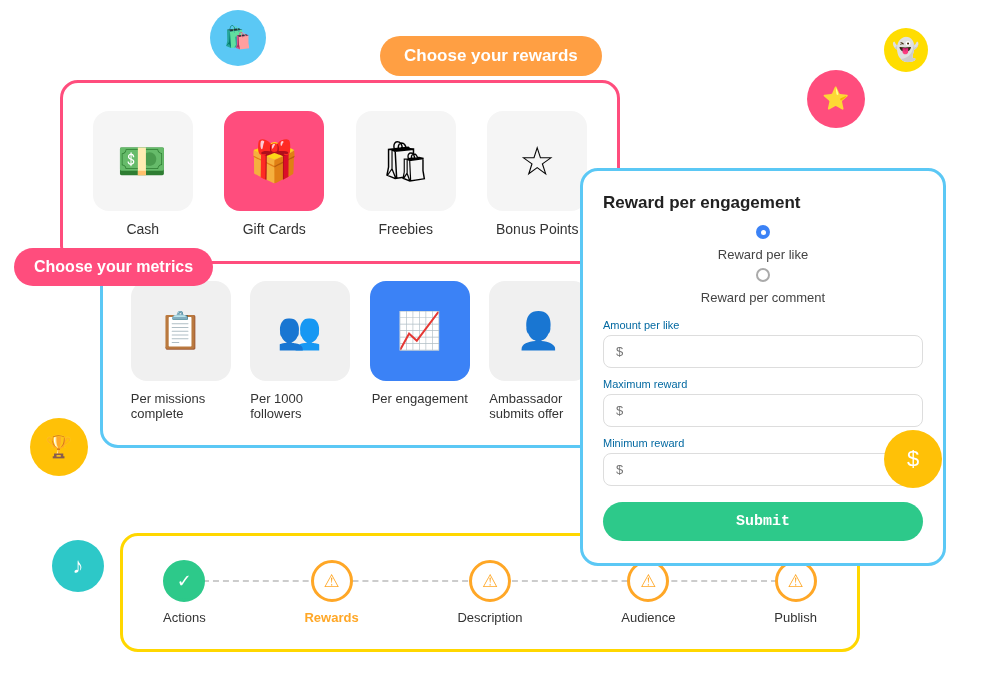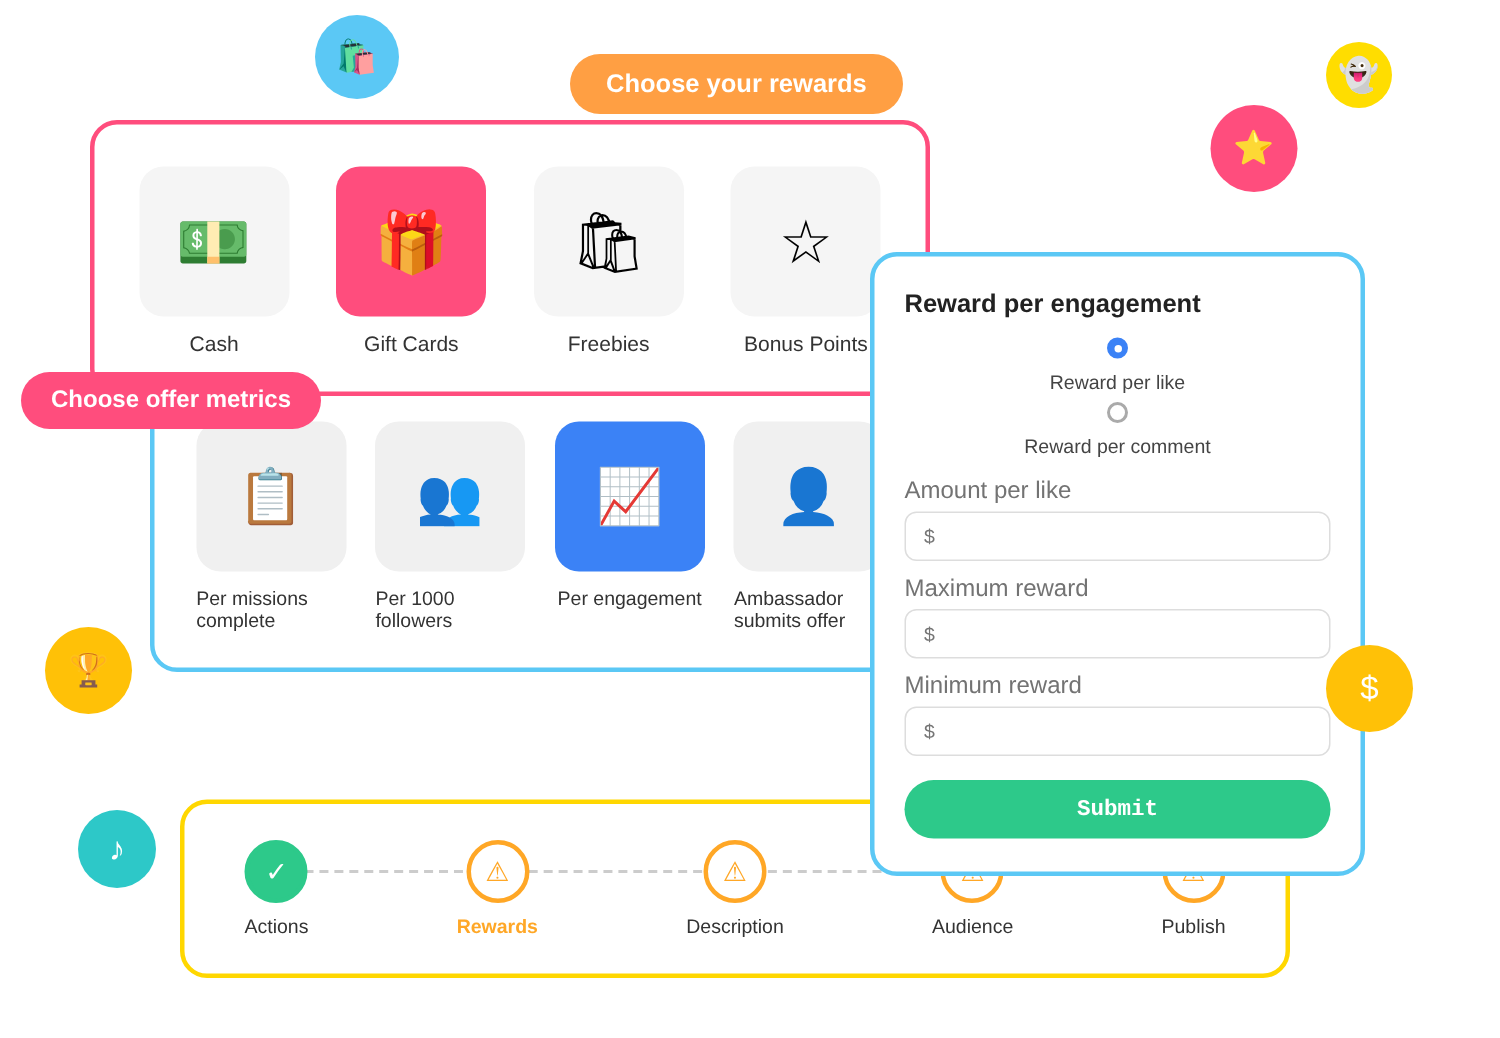--- a/index.html
+++ b/index.html
@@ -150,21 +150,21 @@
       color: #333;
       text-align: left;
       max-width: 100px;
     }
 
     
     .engagement-card {
       position: absolute;
       top: 168px;
       left: 580px;
-      width: 330px;
+      width: 366px;
       background: white;
       border-radius: 18px;
       border: 3px solid #5bc8f5;
       padding: 22px 20px;
       z-index: 6;
     }
 
     .engagement-card h3 {
       font-size: 17px;
       font-weight: 700;
@@ -211,22 +211,22 @@
       background: white;
       border-radius: 50%;
     }
 
     .form-field {
       margin-bottom: 10px;
     }
 
     .form-field label {
       display: block;
-      font-size: 16px;
-      color: #737373;
+      font-size: 11px;
+      color: #0369a1;
       margin-bottom: 4px;
     }
 
     .form-field input {
       width: 100%;
       border: 1px solid #ddd;
       border-radius: 8px;
       padding: 8px 12px;
       font-size: 13px;
       color: #333;
@@ -414,21 +414,21 @@
     <div class="reward-option">
       <div class="reward-icon-box">
         <span>☆</span>
       </div>
       <span class="reward-label">Bonus Points</span>
     </div>
   </div>
 </div>
 
 <div class="choose-metrics-bubble">
-  <span>Choose offer metrics</span>
+  <span>Choose your metrics</span>
 </div>
 
 <div class="metrics-card">
   <div class="metric-options">
     <div class="metric-option">
       <div class="metric-icon-box">
         <span>📋</span>
       </div>
       <span class="metric-label">Per missions complete</span>
     </div>

